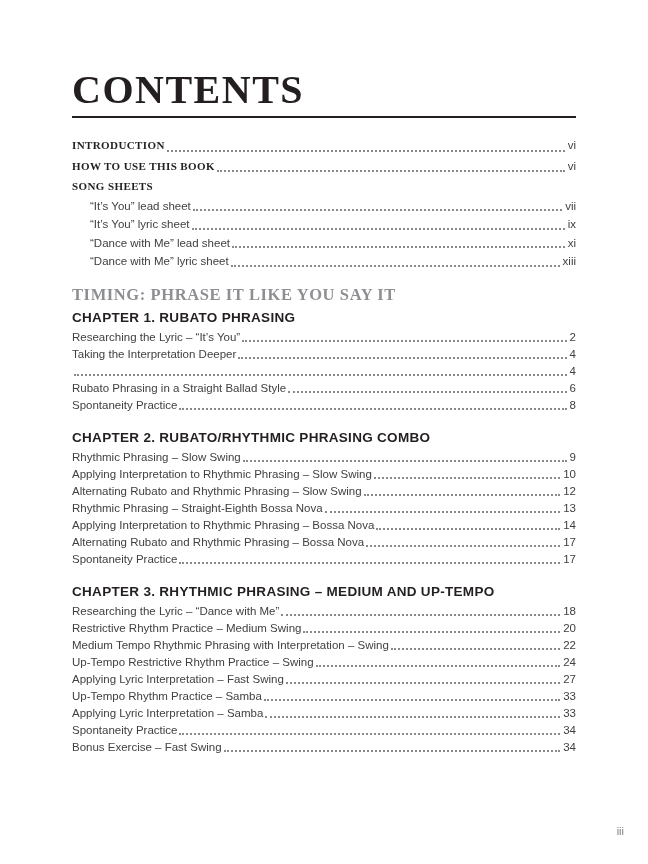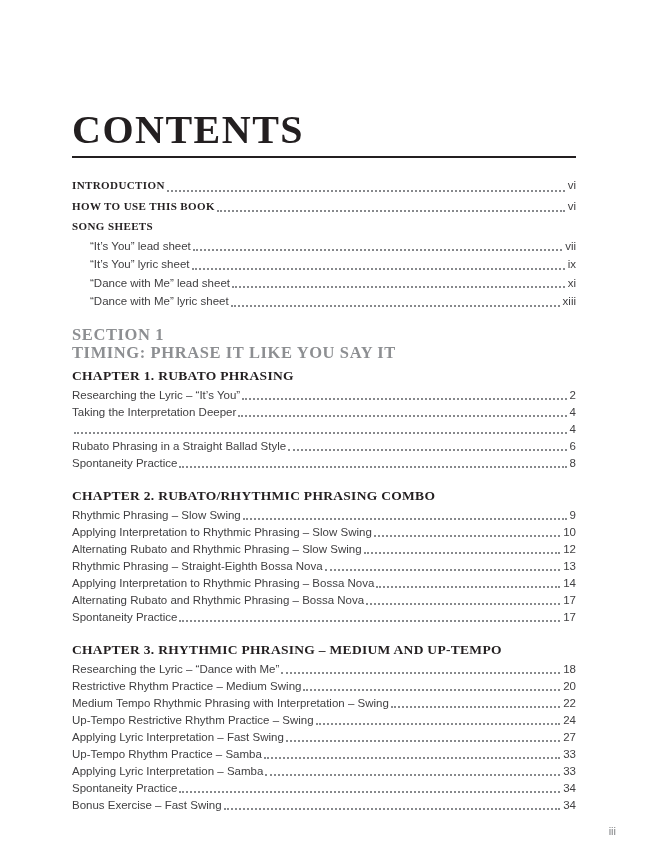--- a/index.html
+++ b/index.html
@@ -15,21 +15,20 @@
     background:#ffffff;
     position:relative;
     overflow:hidden;
     font-family:"Liberation Sans",sans-serif;
     color:var(--entry);
     -webkit-font-smoothing:antialiased;
   }
   .page{
     padding:70px 72px 0 72px;
     box-sizing:border-box;
-    margin-top:40px;
   }
   h1.title{
     margin:0 0 6px 0;
     font-family:"Liberation Serif",serif;
     font-weight:700;
     font-size:40px;
     line-height:1;
     letter-spacing:1.5px;
     color:var(--ink);
   }
@@ -68,32 +67,32 @@
     font-family:"Liberation Serif",serif;
     font-weight:700;
     font-size:16.5px;
     line-height:18px;
     letter-spacing:0.6px;
     color:var(--section-gray);
   }
   .chapter{margin-top:14px;}
   #chapters .chapter:first-child{margin-top:4px;}
   .chapter-title{
-    font-family:Liberation Serif, serif;
+    font-family:Liberation Sans, sans-serif;
     font-weight:700;
     font-size:13.5px;
     line-height:20px;
     letter-spacing:0.3px;
     color:var(--ink);
     margin-bottom:1px;
   }
   .chapter .row{line-height:17px;justify-content:space-between;}
   .folio{
     position:absolute;
-    right:32px;
+    right:24px;
     bottom:27px;
     font-size:11px;
     color:var(--folio);
   }
 </style>
 </head>
 <body>
 
 <div class="page">
   <h1 class="title">CONTENTS</h1>
@@ -136,21 +135,20 @@
   </div>
 
   <div class="row indent">
     <span class="label">“Dance with Me” lyric sheet</span>
     <span class="leader"></span>
     <span class="page-num">xiii</span>
   </div>
 </div>
 
   <div class="section-head">
-    <div>SECTION 1</div>
     <div>TIMING: PHRASE IT LIKE YOU SAY IT</div>
   </div>
 
   <div id="chapters">
   <div class="chapter">
     <div class="chapter-title">CHAPTER 1. RUBATO PHRASING</div>
     <div class="rows">
   <div class="row">
     <span class="label">Researching the Lyric – “It’s You”</span>
     <span class="leader"></span>

